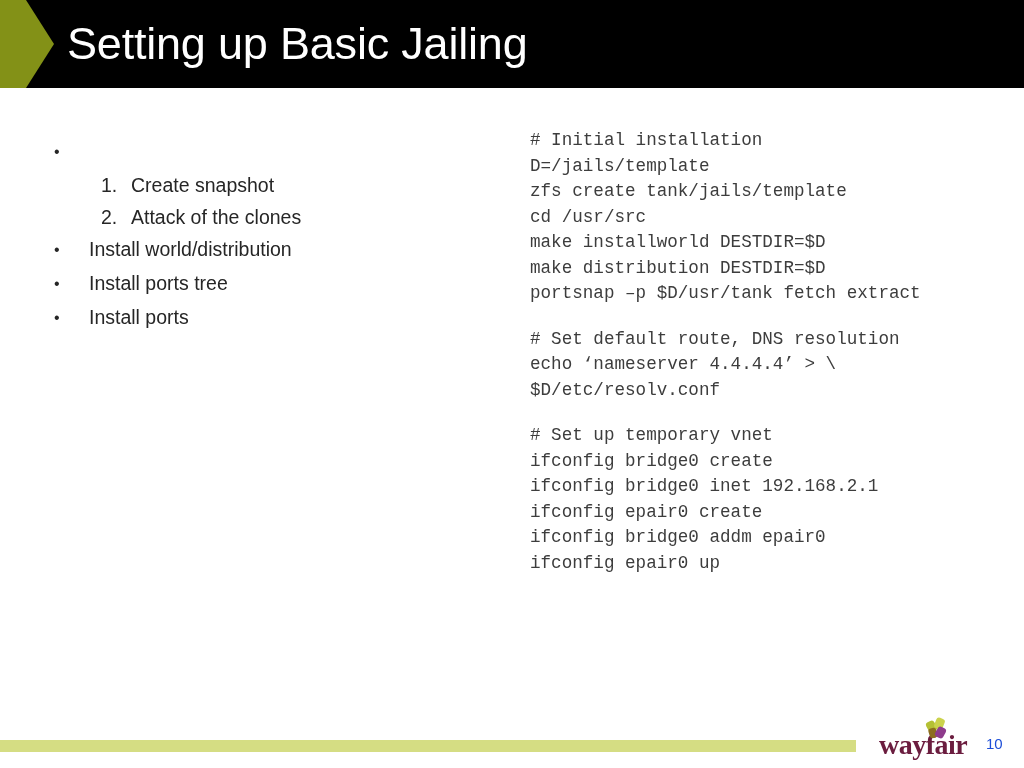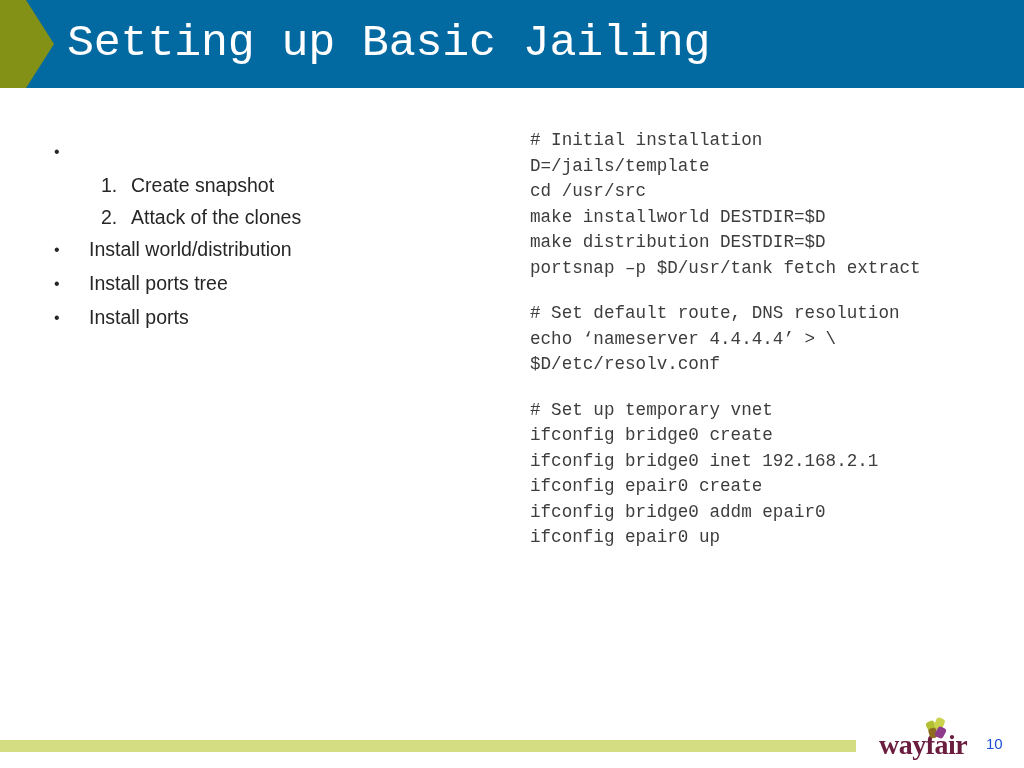--- a/index.html
+++ b/index.html
@@ -16,22 +16,21 @@
     -webkit-font-smoothing: antialiased;
   }
 
   
   #title-banner {
     position: absolute;
     left: 0;
     top: 0;
     width: 1024px;
     height: 88px;
-    background: #0369a1;
-    font-family: Liberation Mono, monospace;
+    background: #000000;
   }
   #title-chevron {
     position: absolute;
     left: 0;
     top: 0;
     width: 54px;
     height: 88px;
     background: #839117;
     clip-path: polygon(0 0, 26px 0, 54px 44px, 26px 88px, 0 88px);
   }
@@ -213,20 +212,21 @@
     <div class="bullet-row level-1">
       <span class="bullet-marker">•</span>
       <span class="bullet-label">Install ports</span>
     </div>
   </div>
 
 <div id="code-column">
     <div class="code-block">
       <div class="code-line"># Initial installation</div>
       <div class="code-line">D=/jails/template</div>
+      <div class="code-line">zfs create tank/jails/template</div>
       <div class="code-line">cd /usr/src</div>
       <div class="code-line">make installworld DESTDIR=$D</div>
       <div class="code-line">make distribution DESTDIR=$D</div>
       <div class="code-line">portsnap –p $D/usr/tank fetch extract</div>
     </div>
     <div class="code-block">
       <div class="code-line"># Set default route, DNS resolution</div>
       <div class="code-line">echo ‘nameserver 4.4.4.4’ &gt; \</div>
       <div class="code-line">$D/etc/resolv.conf</div>
     </div>

